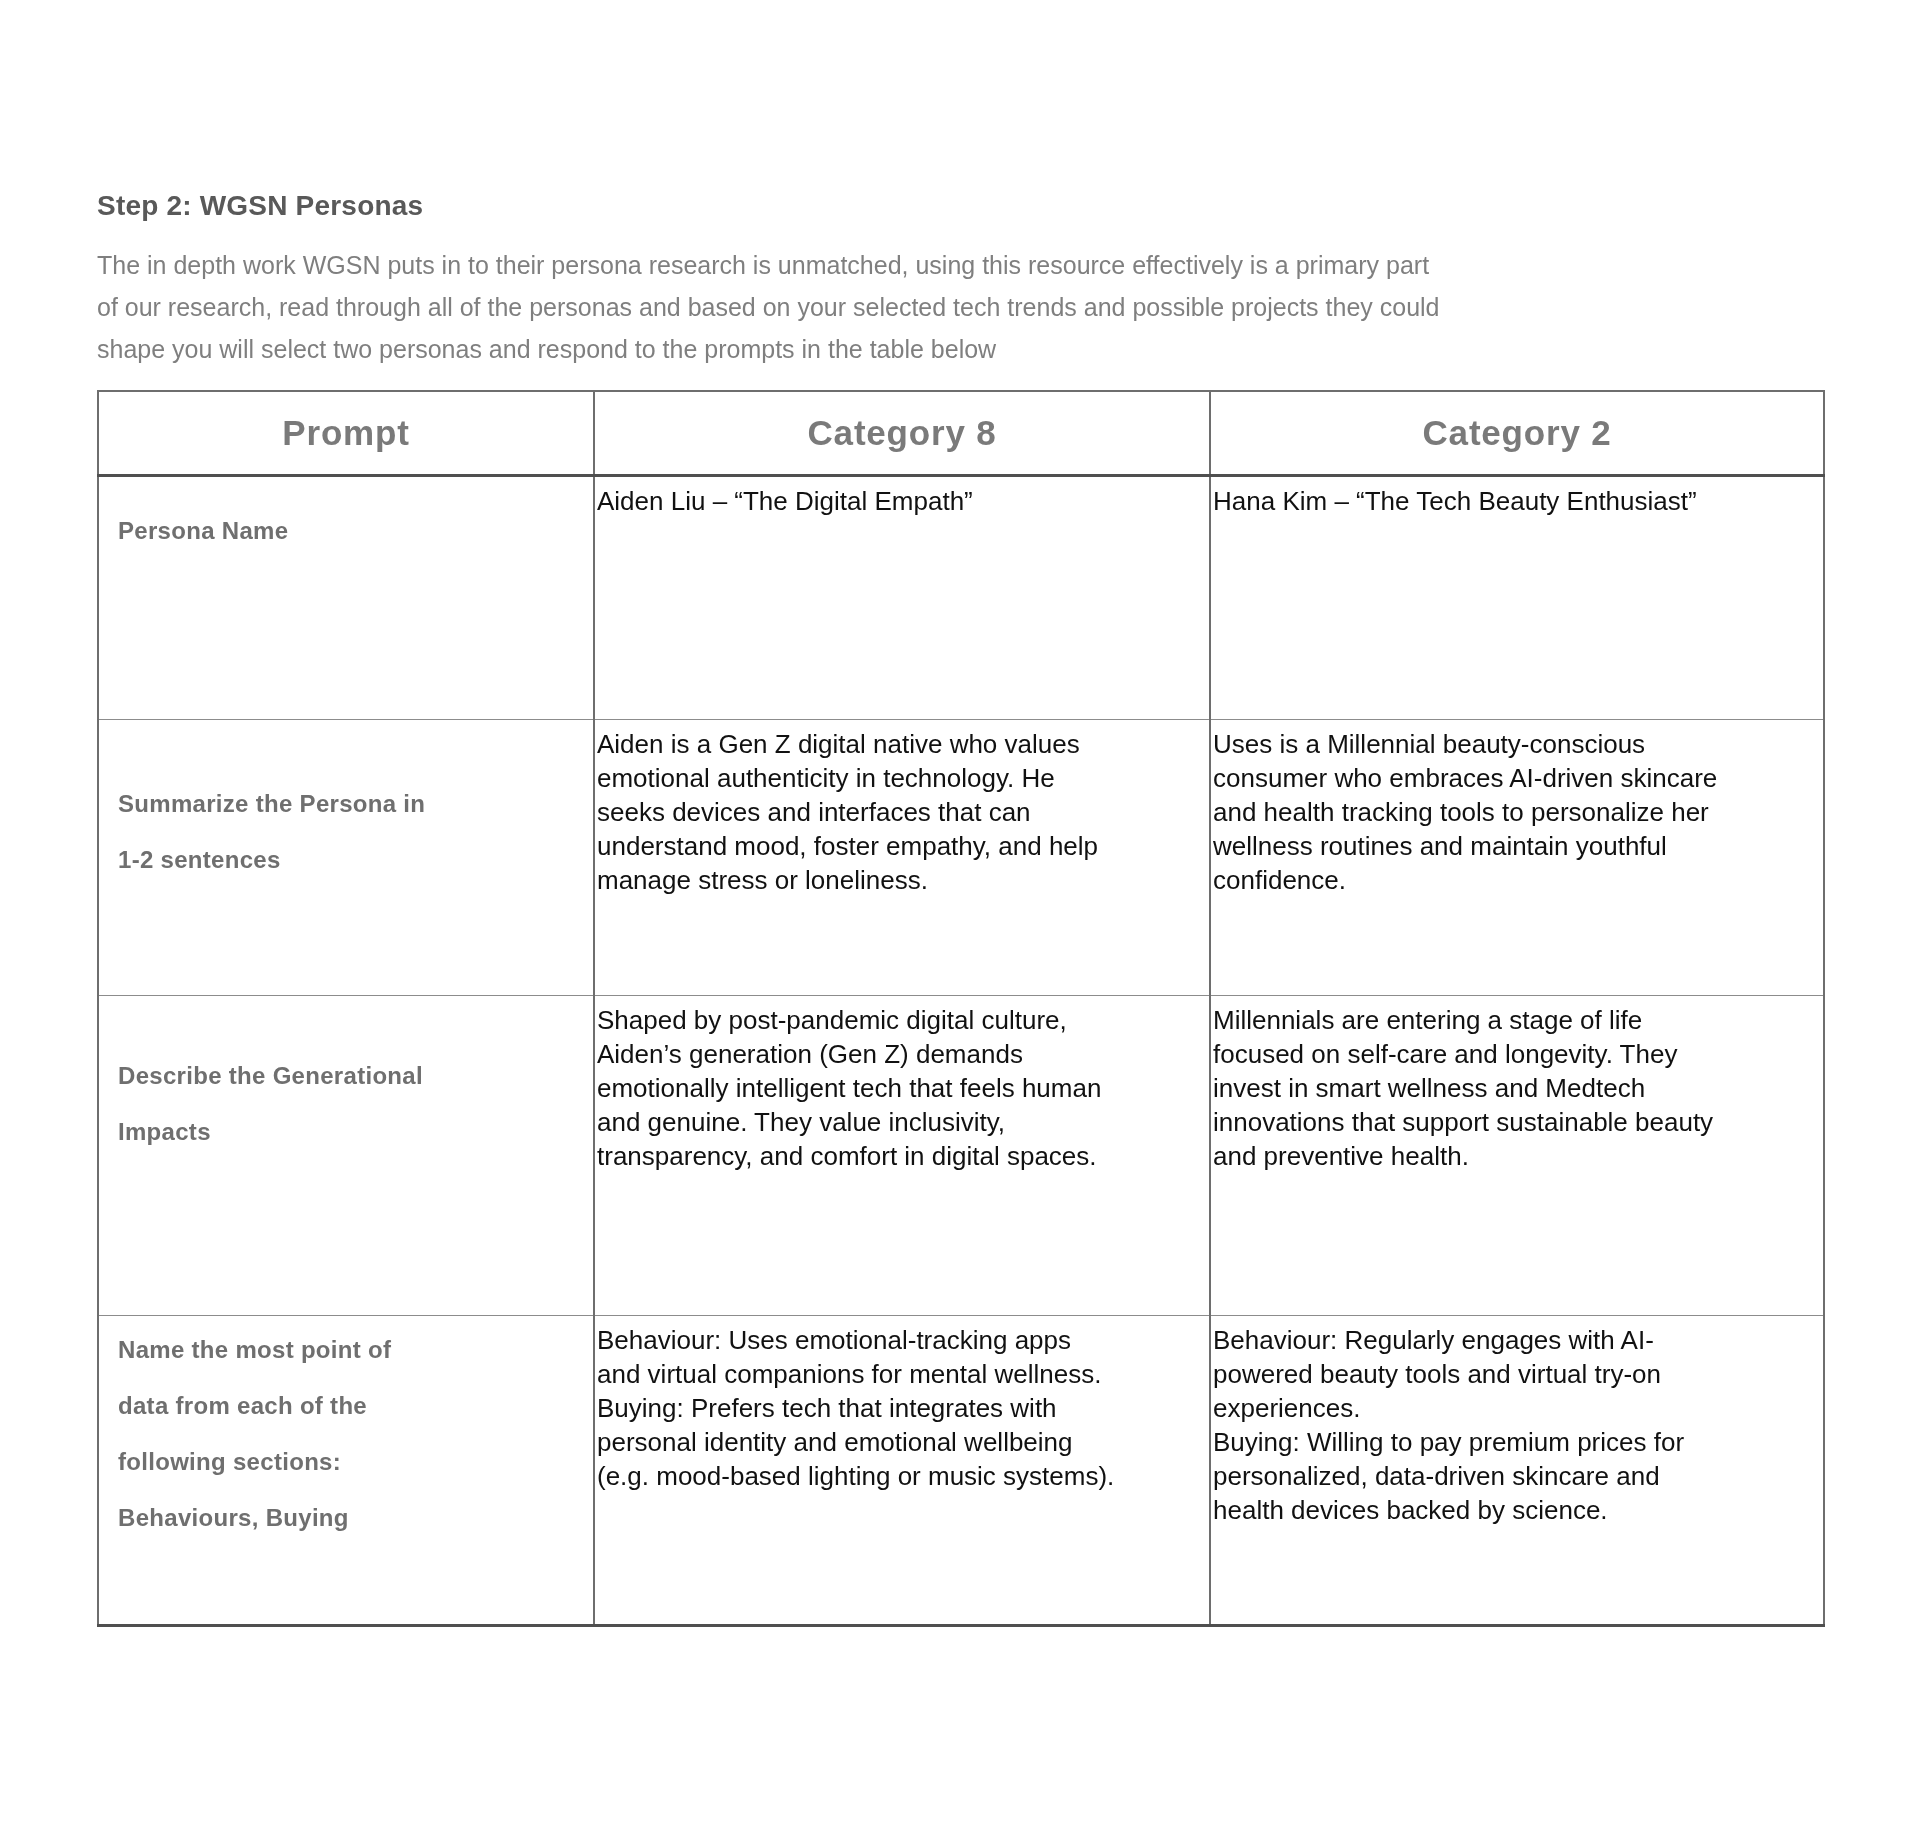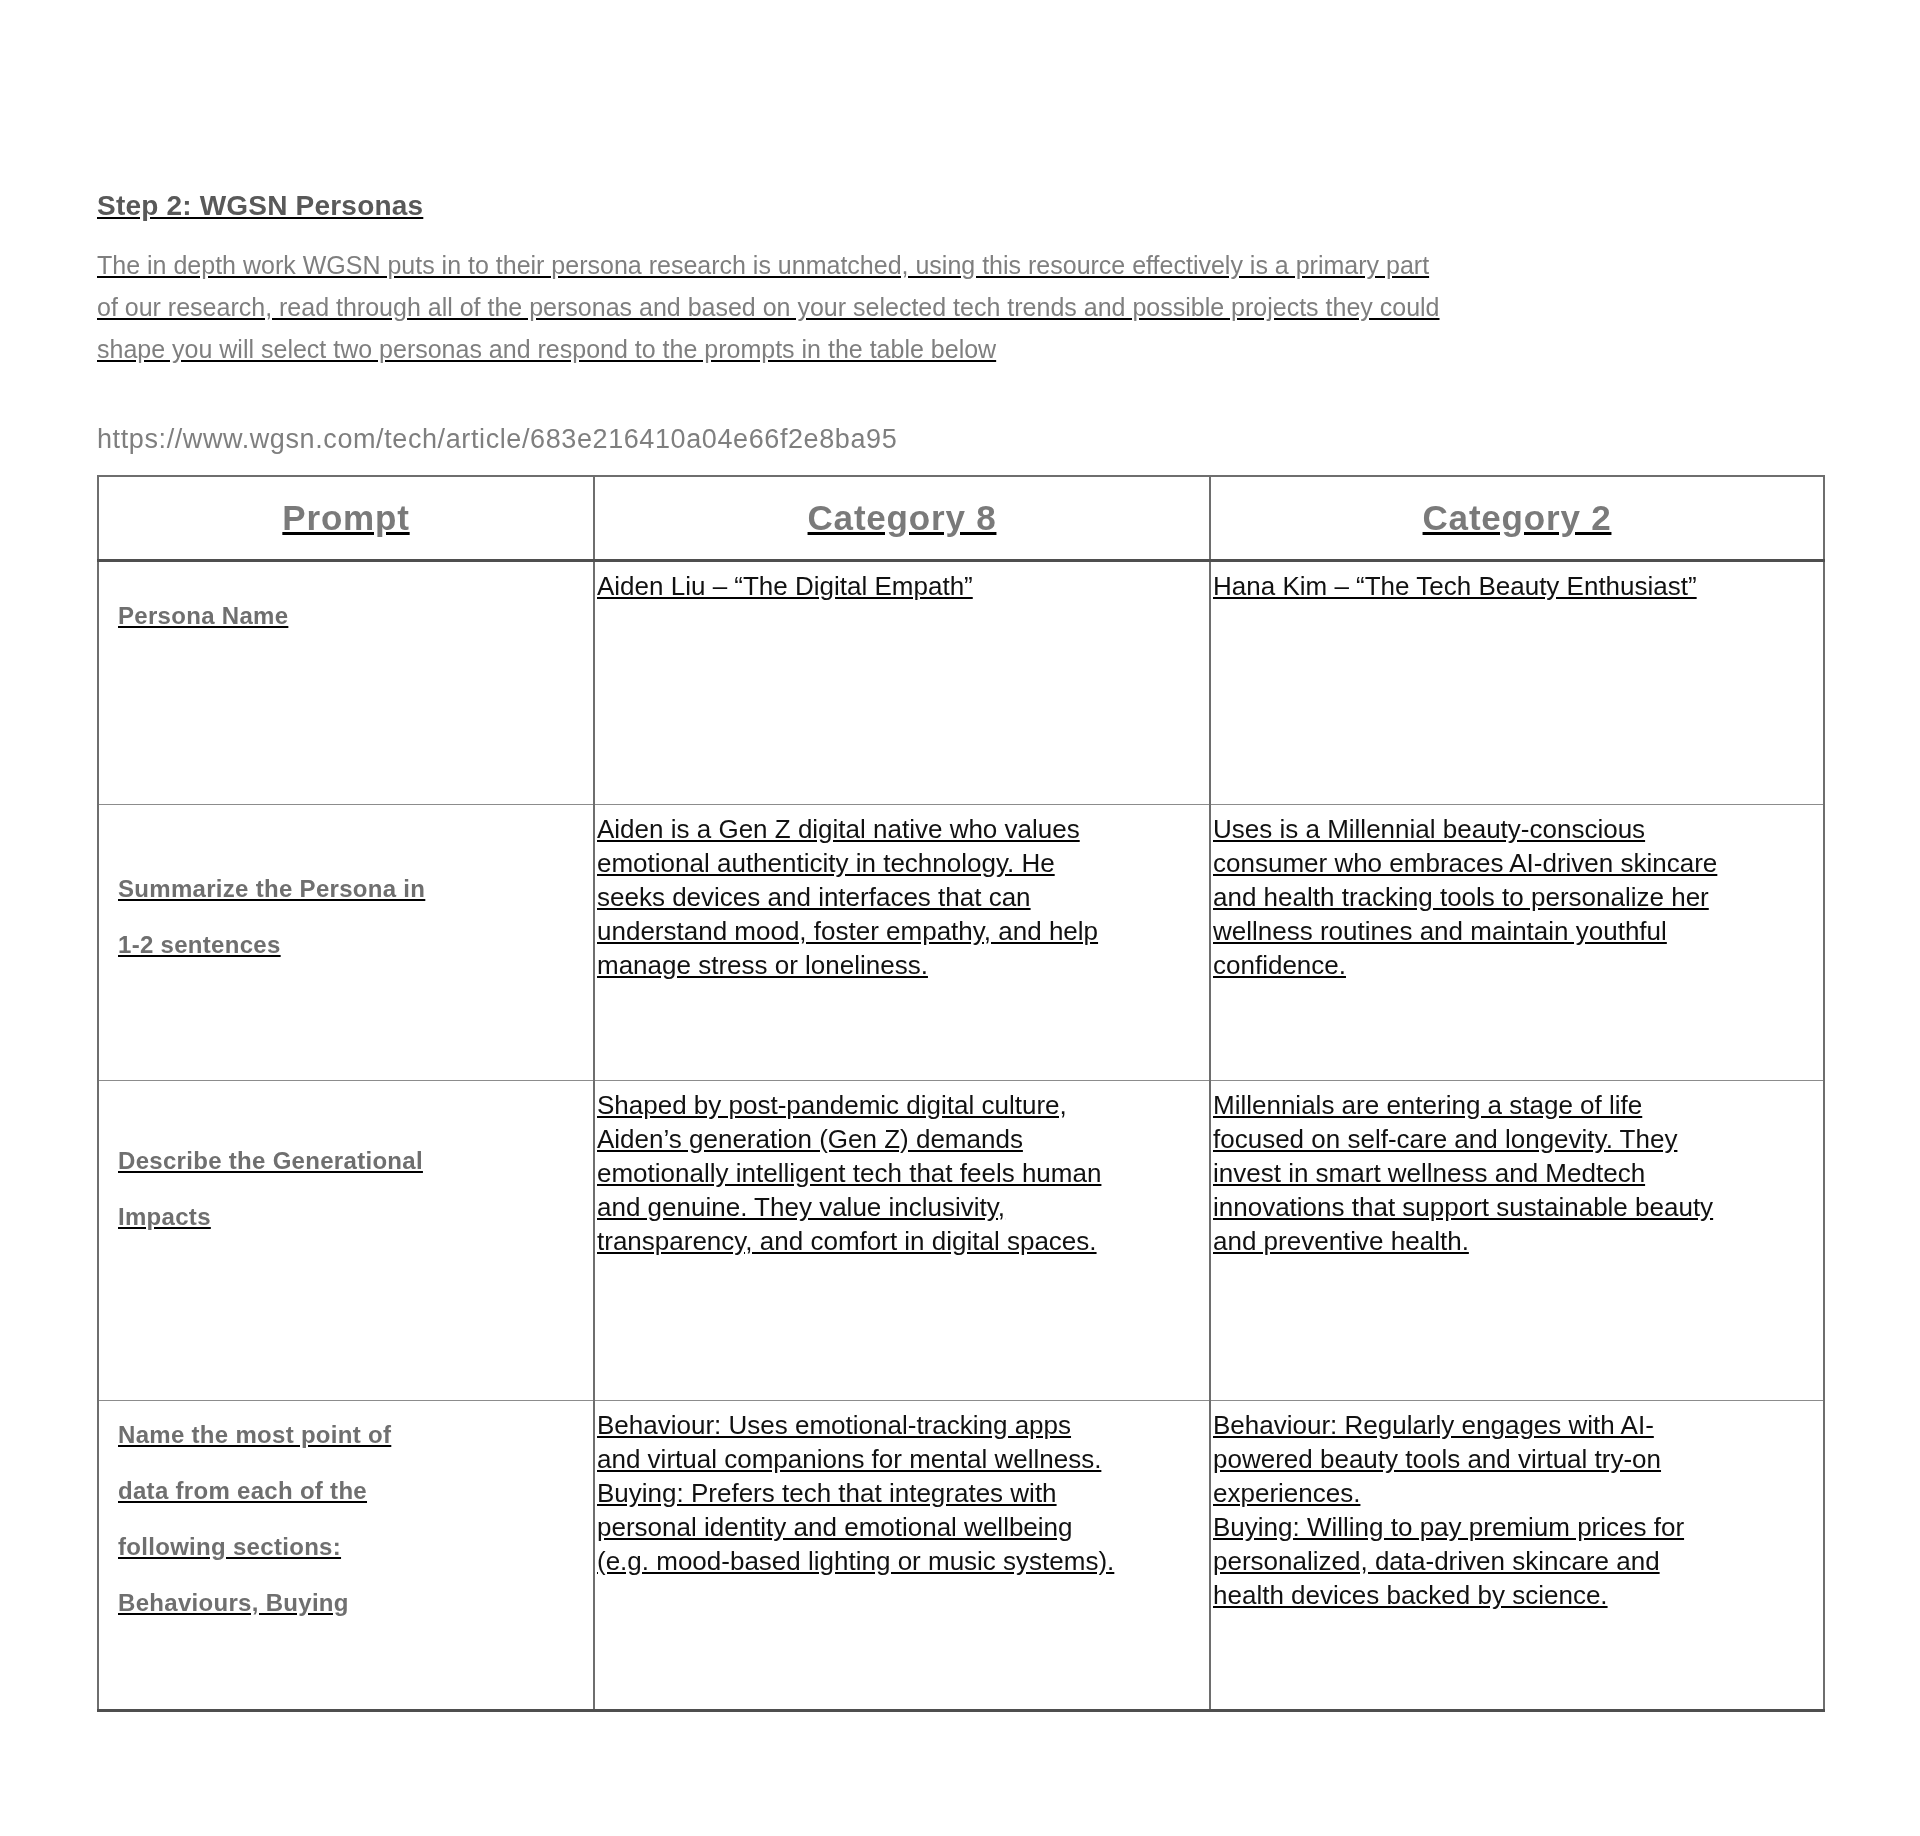--- a/index.html
+++ b/index.html
@@ -9,21 +9,20 @@
   }
   .page {
     position: relative;
     width: 1920px;
     height: 1836px;
     background: #ffffff;
     overflow: hidden;
     font-family: "Liberation Sans", sans-serif;
     box-sizing: border-box;
     padding: 190px 94px 0 97px;
-    text-decoration: underline;
   }
   .heading {
     margin: 0;
     font-size: 28px;
     font-weight: bold;
     color: #595959;
     letter-spacing: 0.2px;
   }
   .intro {
     margin: 22px 0 0 0;
@@ -100,21 +99,20 @@
 <body>
 
 <div class="page">
 
   <h2 class="heading">Step 2: WGSN Personas</h2>
 
   <p class="intro">The in depth work WGSN puts in to their persona research is unmatched, using this resource effectively is a primary part
 of our research, read through all of the personas and based on your selected tech trends and possible projects they could
 shape you will select two personas and respond to the prompts in the table below</p>
 
-  <a class="doc-link" href="#">https://www.wgsn.com/tech/article/683e216410a04e66f2e8ba95</a>
 
   <table class="personas">
     <colgroup>
       <col class="c-prompt">
       <col class="c-cat1">
       <col class="c-cat2">
     </colgroup>
     <thead>
       <tr>
         <th>Prompt</th>

